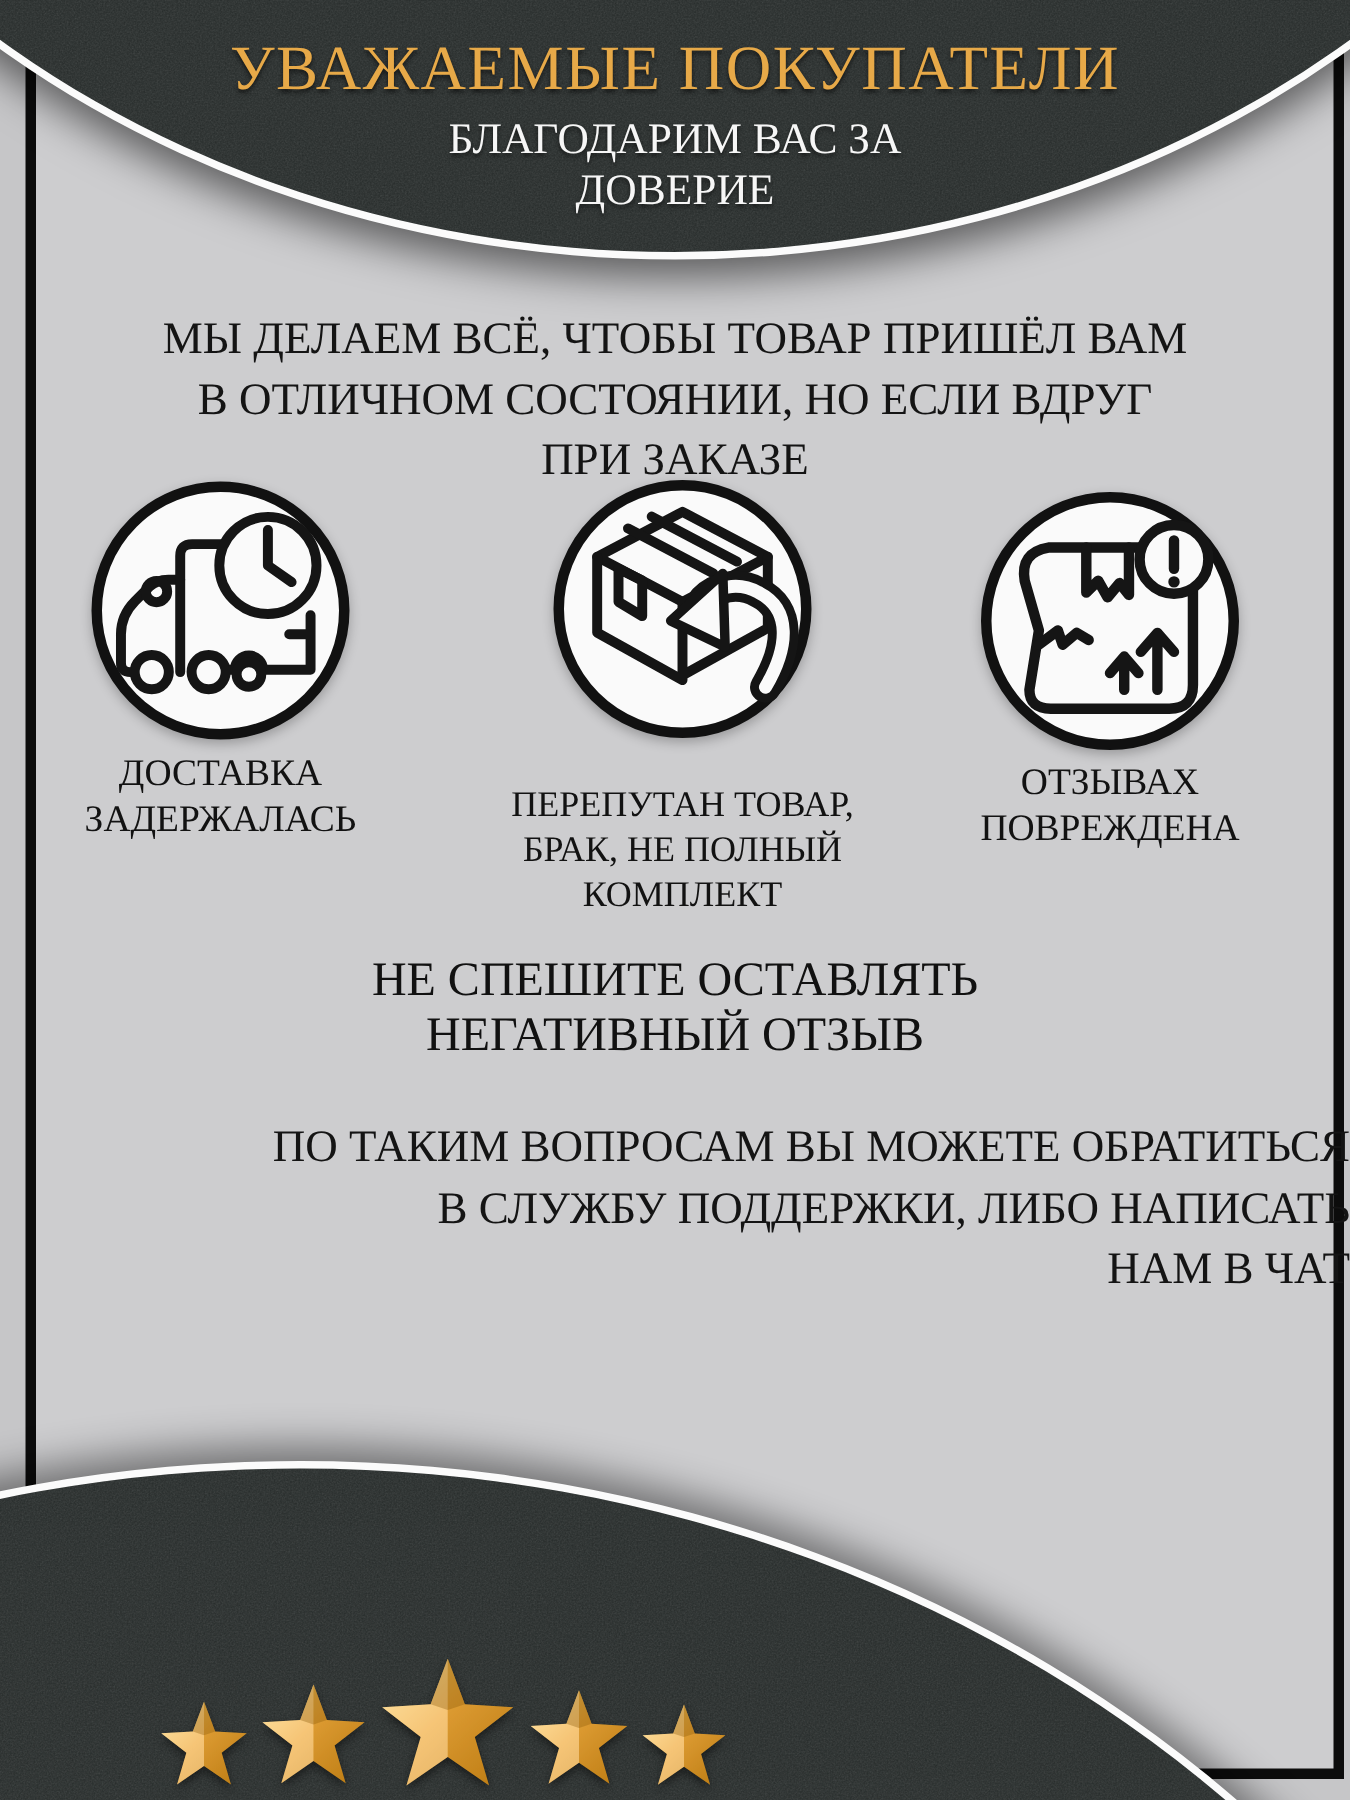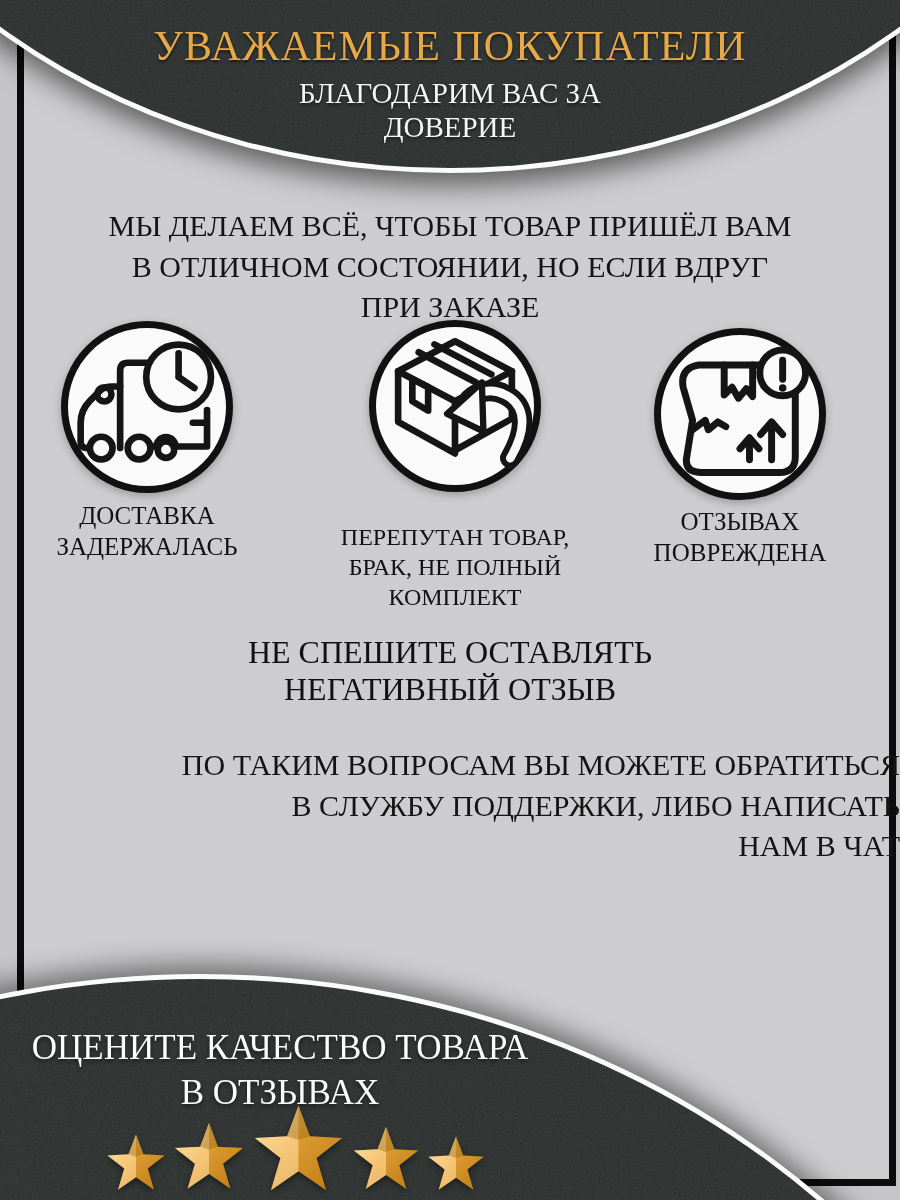--- a/index.html
+++ b/index.html
@@ -152,24 +152,20 @@
     <div class="nowrap">НЕ СПЕШИТЕ ОСТАВЛЯТЬ</div>
     <div class="nowrap">НЕГАТИВНЫЙ ОТЗЫВ</div>
   </div>
 
   <div class="txt support">
     <div class="nowrap">ПО ТАКИМ ВОПРОСАМ ВЫ МОЖЕТЕ ОБРАТИТЬСЯ</div>
     <div class="nowrap">В СЛУЖБУ ПОДДЕРЖКИ, ЛИБО НАПИСАТЬ</div>
     <div class="nowrap">НАМ В ЧАТ</div>
   </div>
 
-  <div class="txt footer-title">
-    <div class="nowrap">ОЦЕНИТЕ КАЧЕСТВО ТОВАРА</div>
-    <div class="nowrap">В ОТЗЫВАХ</div>
-  </div>
 
   <div class="stars">
     <svg class="s1" viewBox="0 0 100 100">
         <use href="#star"></use>
       </svg>
     <svg class="s2" viewBox="0 0 100 100">
         <use href="#star"></use>
       </svg>
     <svg class="s3" viewBox="0 0 100 100">
         <use href="#star"></use>

